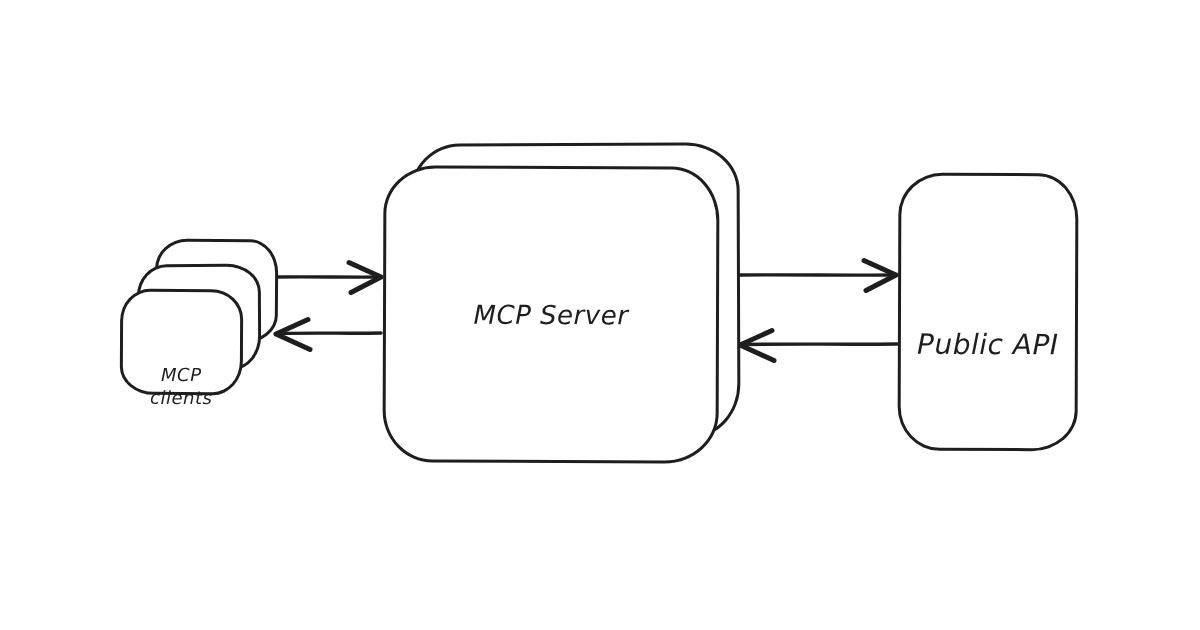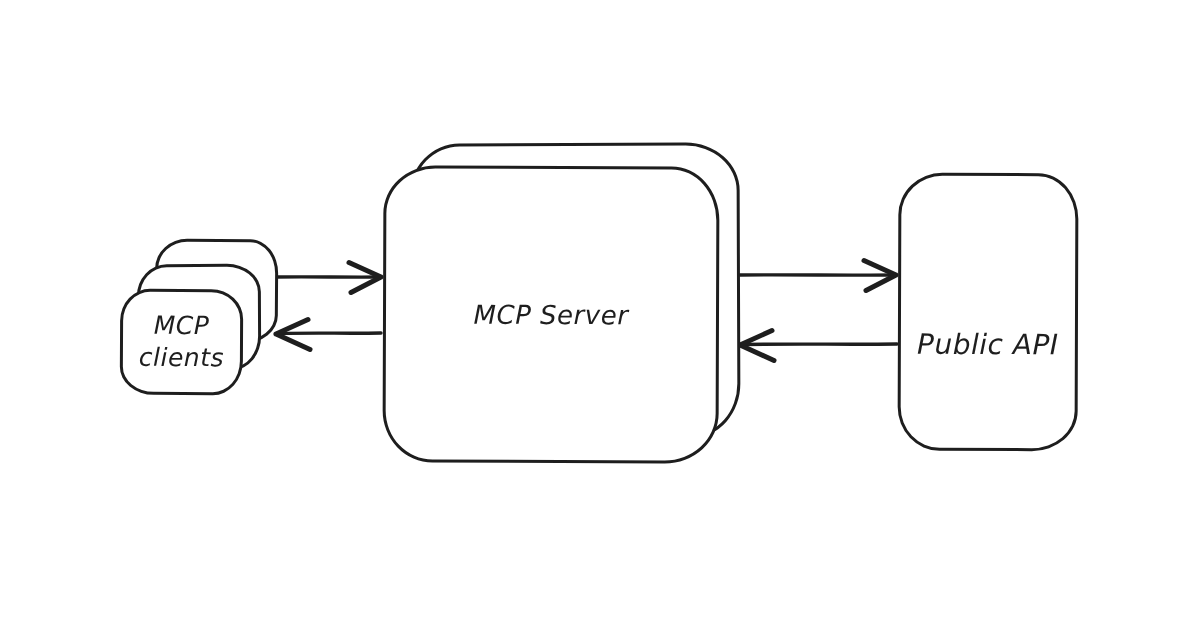--- a/index.html
+++ b/index.html
@@ -70,21 +70,21 @@
     border-radius: 30px 34px 28px 32px / 32px 28px 34px 30px;
     transform: rotate(-0.3deg);
     z-index: 3;
   }
   .clients-front {
     left: 120px; top: 289px; width: 123px; height: 106px;
     border-radius: 30px 32px 30px 34px / 32px 30px 34px 28px;
     transform: rotate(0.3deg);
     z-index: 4;
   }
-  .clients-front .label { font-size: 25px; line-height: 1.3; }
+  .clients-front .label { font-size: 18px; line-height: 1.3; margin-top: 44px; }
 
   
   .server-back {
     left: 410px; top: 143px; width: 330px; height: 295px;
     border-radius: 50px 54px 48px 52px / 52px 48px 54px 50px;
     transform: rotate(-0.2deg);
     z-index: 2;
   }
   .server-front {
     left: 383px; top: 166px; width: 336px; height: 297px;

